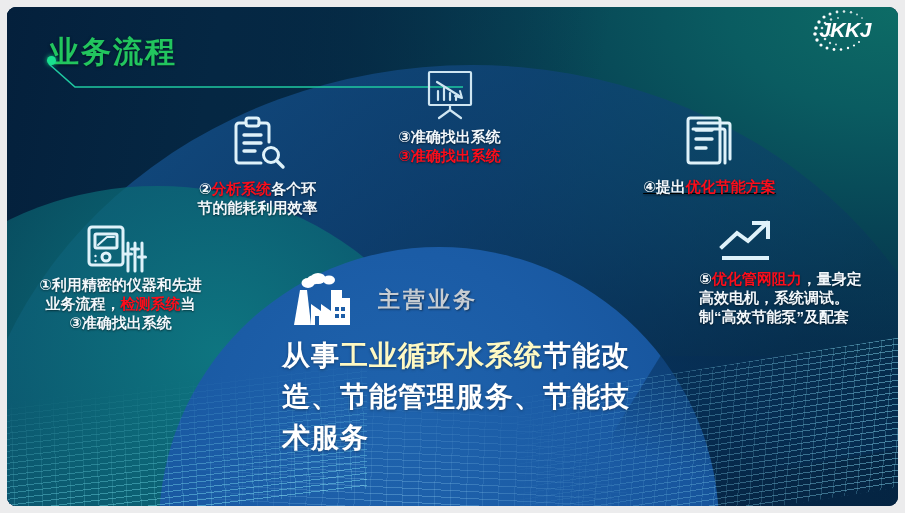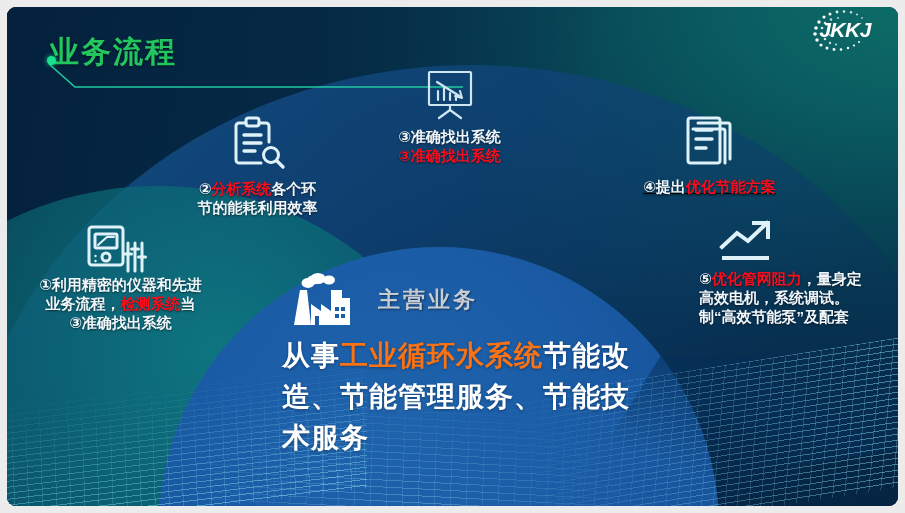--- a/index.html
+++ b/index.html
@@ -122,21 +122,21 @@
   .main-head{display:flex;align-items:center;gap:14px;height:62px;}
   .main-head .label{
     color:#c6ccd2;font-size:22px;font-weight:bold;letter-spacing:3px;
     text-shadow:1px 1px 2px rgba(0,0,0,.45);
   }
   .main-body{
     margin-top:4px;color:#ffffff;font-size:28px;font-weight:bold;
     line-height:41px;letter-spacing:1px;
     text-shadow:0 1px 3px rgba(0,0,0,.35);
   }
-  .gold{color:#f97316;}
+  .gold{color:#fef9c3;}
 </style>
 </head>
 <body>
 
 <div id="slide">
 
   <div class="bg-base"></div>
   <div class="bg-navy-left"></div>
   <div class="dome-outer"></div>
   <div class="dome-outer-2"></div>

